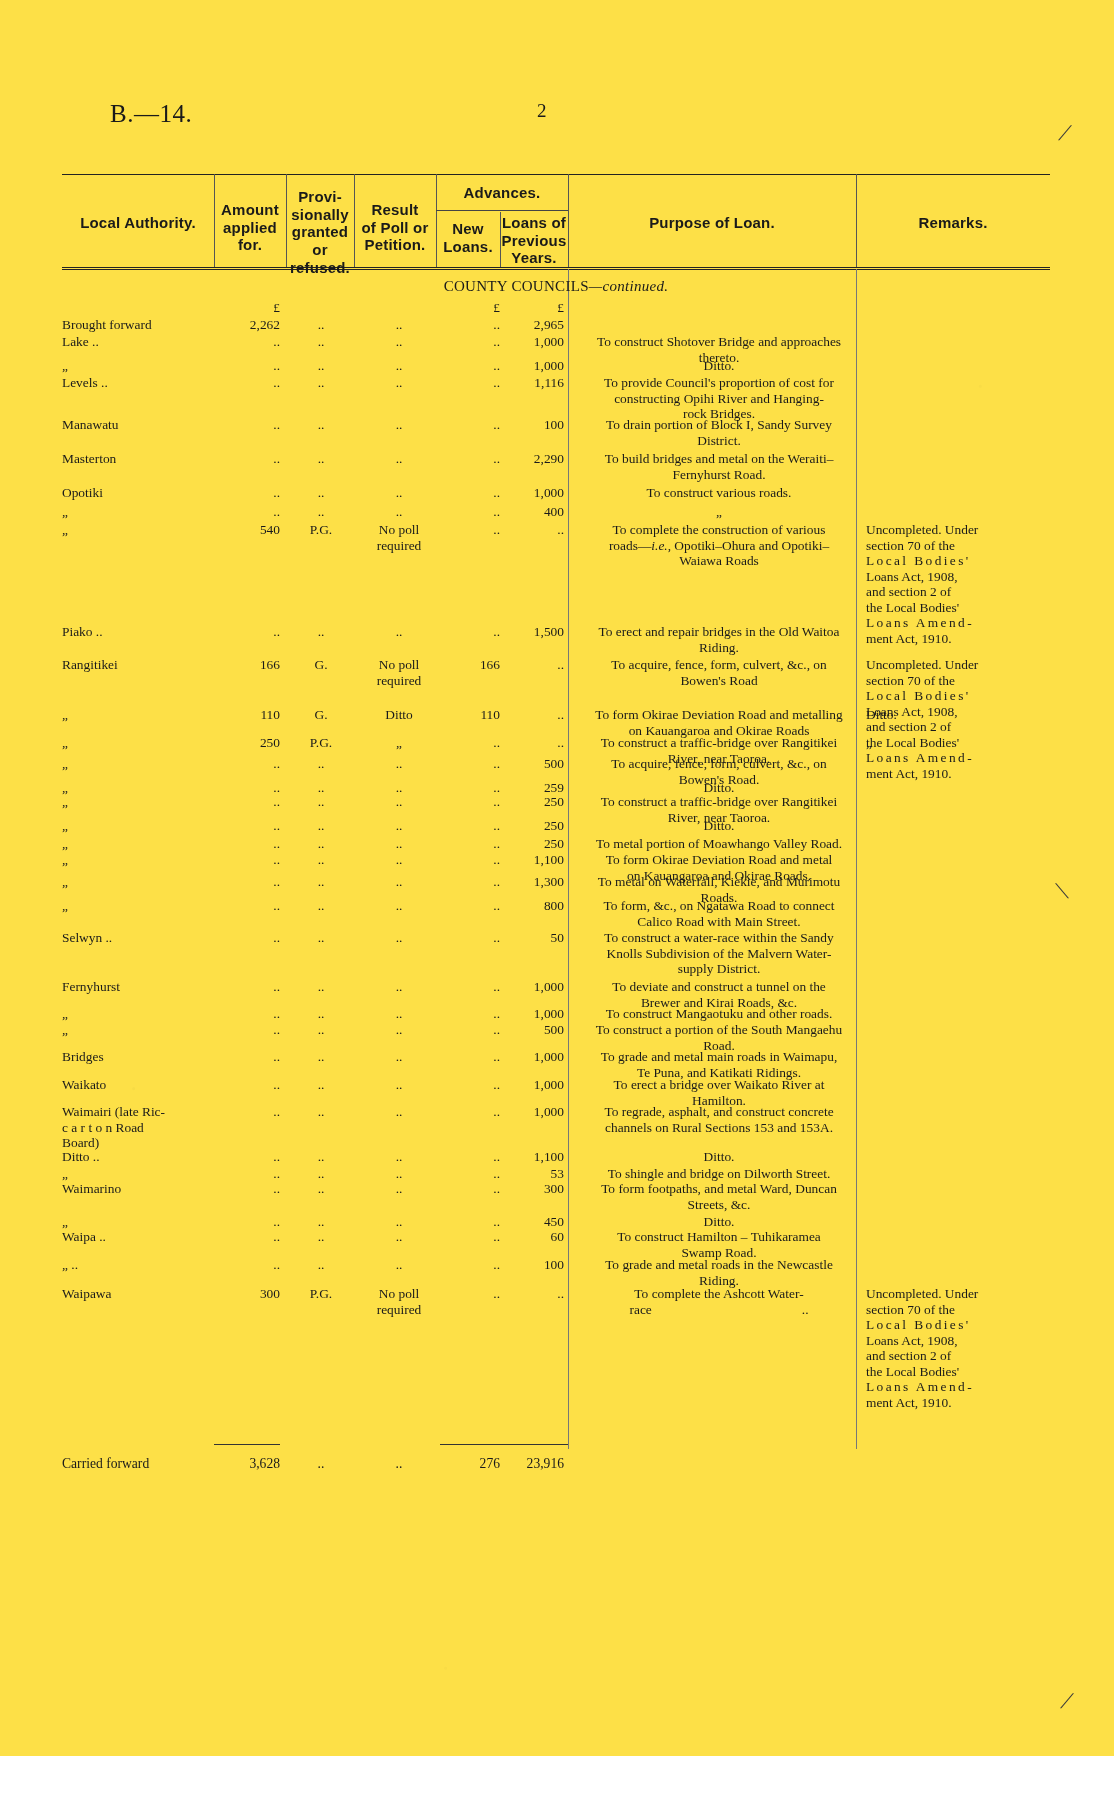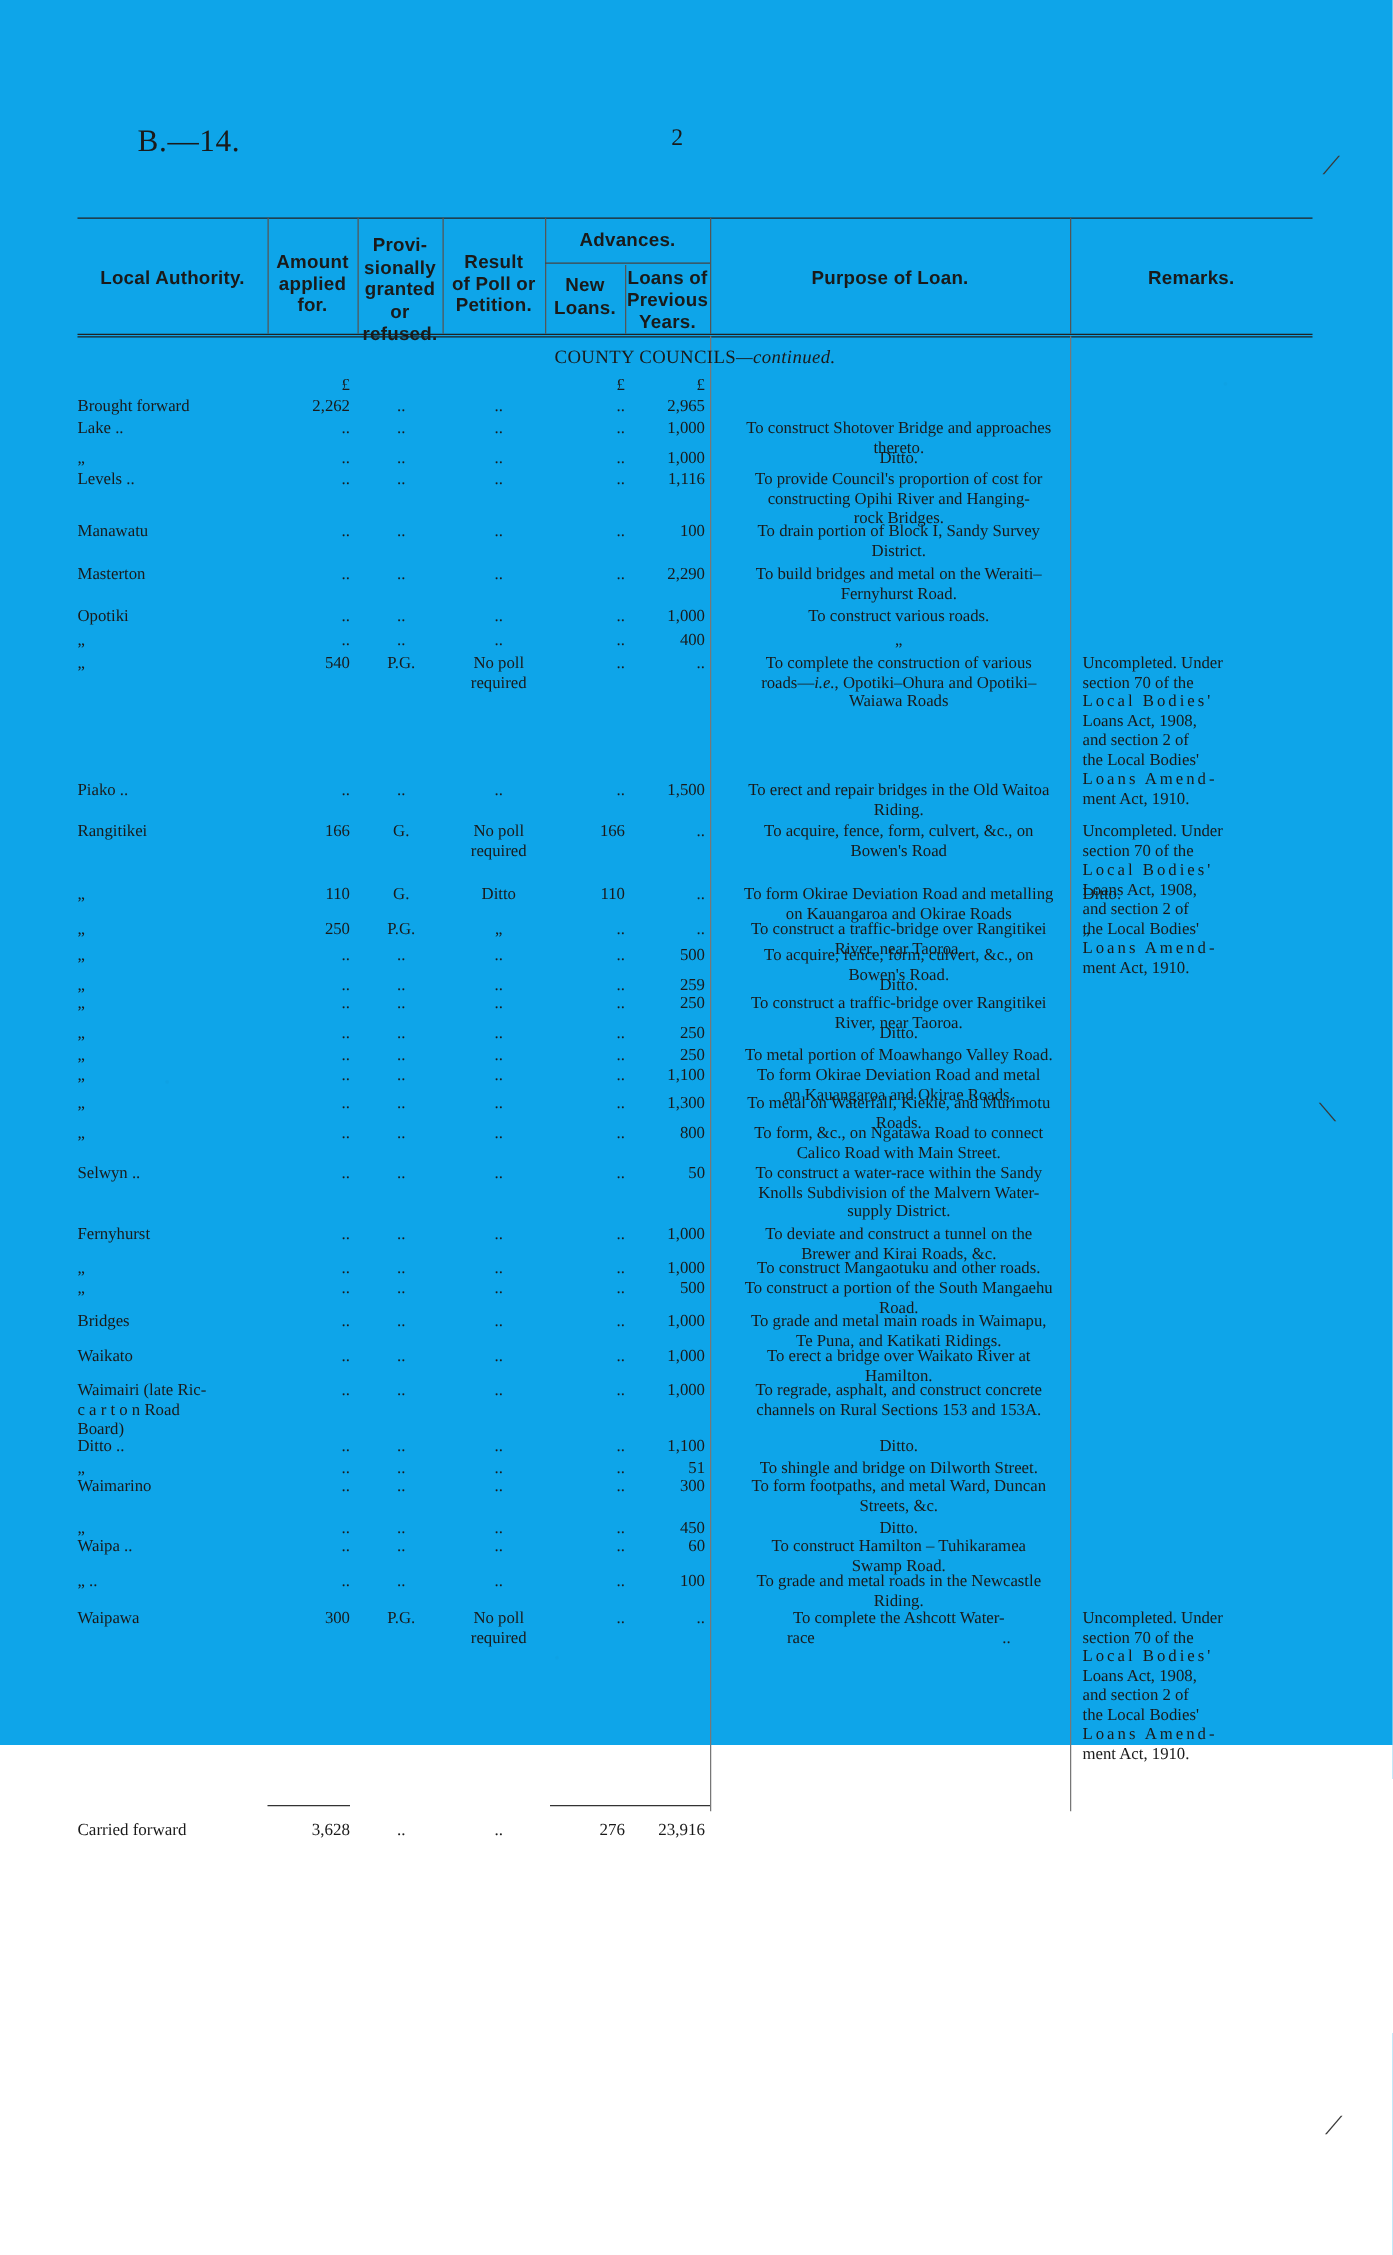--- a/index.html
+++ b/index.html
@@ -12,22 +12,22 @@
     height: 1804px;
     position: relative;
     font-family: "Liberation Serif", serif;
     color: #1a1a1a;
     overflow: hidden;
   }
   .page {
     position: absolute;
     left: 0; top: 0;
     width: 1114px;
-    height: 1396px;
-    background: #0ea5e9;
+    height: 1756px;
+    background: #fde047;
   }
   
   .page:before {
     content: "";
     position: absolute;
     inset: 0;
     background:
       radial-gradient(circle at 12% 62%, rgba(0,0,0,0.025) 0 1px, transparent 2px),
       radial-gradient(circle at 88% 22%, rgba(0,0,0,0.02) 0 1px, transparent 2px),
       radial-gradient(circle at 40% 95%, rgba(0,0,0,0.02) 0 1px, transparent 2px);
@@ -586,21 +586,21 @@
           <div class="c-prev">1,100</div>
           <div class="c-purp">Ditto.</div>
           <div class="c-rem"></div>
         </div>
         <div class="row" style="top: 992px;">
           <div class="c-auth">„</div>
           <div class="c-amt">..</div>
           <div class="c-prov">..</div>
           <div class="c-poll">..</div>
           <div class="c-new">..</div>
-          <div class="c-prev">51</div>
+          <div class="c-prev">53</div>
           <div class="c-purp">To shingle and bridge on Dilworth Street.</div>
           <div class="c-rem"></div>
         </div>
         <div class="row" style="top: 1007px;">
           <div class="c-auth">Waimarino</div>
           <div class="c-amt">..</div>
           <div class="c-prov">..</div>
           <div class="c-poll">..</div>
           <div class="c-new">..</div>
           <div class="c-prev">300</div>

